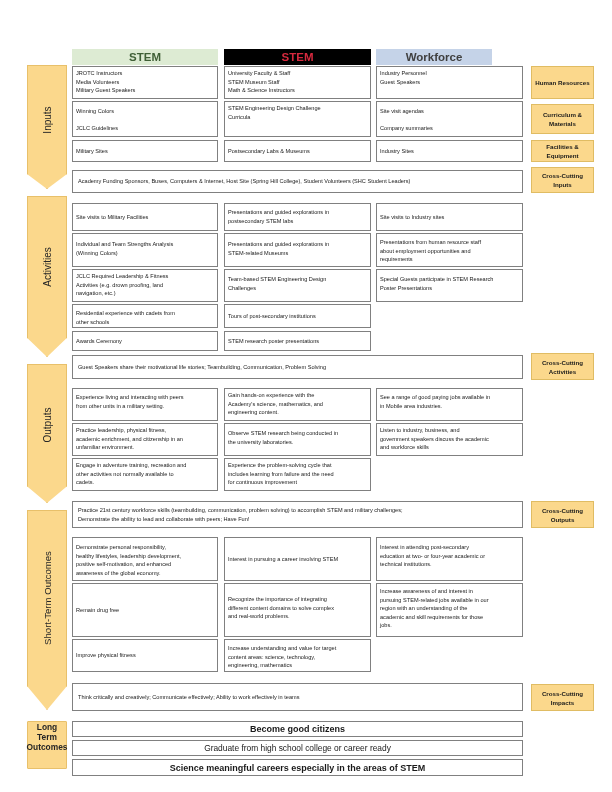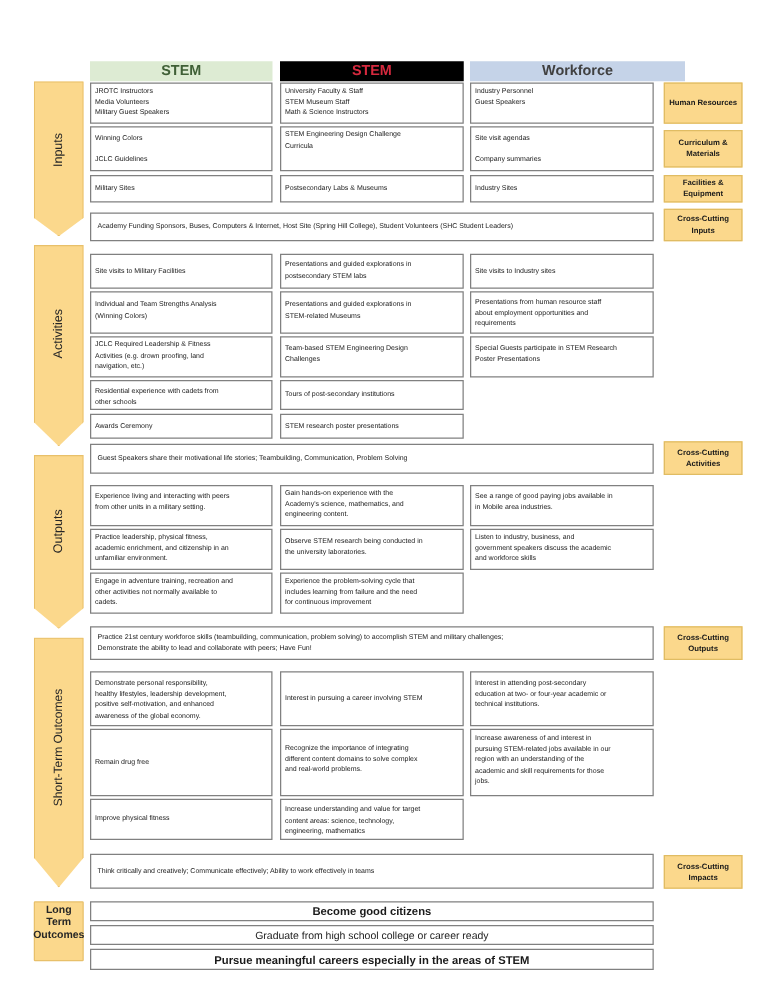--- a/index.html
+++ b/index.html
@@ -138,21 +138,21 @@
   }
 </style>
 </head>
 <body>
 
 <div id="page">
 
 
   <div class="colhead jclc" style="left:72px; top:49px; width:146px;">STEM</div>
   <div class="colhead stem" style="left:224px; top:49px; width:147px;">STEM</div>
-  <div class="colhead workforce" style="left:376px; top:49px; width:172px;">Workforce</div>
+  <div class="colhead workforce" style="left:376px; top:49px; width:116px;">Workforce</div>
 
   <div class="chevron" style="left:27px; top:65px; width:40px; height:124px;">
     <span class="lbl">Inputs</span>
   </div>
   <div class="chevron" style="left:27px; top:196px; width:40px; height:161px;">
     <span class="lbl">Activities</span>
   </div>
   <div class="chevron" style="left:27px; top:364px; width:40px; height:139px;">
     <span class="lbl">Outputs</span>
   </div>
@@ -357,15 +357,15 @@
     <span class="ln">engineering, mathematics</span>
   </div>
 
   <div class="wide" style="left:72px; top:683px; width:451px; height:28px;">
     <span>Think critically and creatively; Communicate effectively; Ability to work effectively in teams</span>
   </div>
   <div class="tag" style="left:531px; top:684px; width:63px; height:27px;">Cross-Cutting Impacts</div>
 
   <div class="ltbar b1" style="left:72px; top:721px; width:451px; height:16px;">Become good citizens</div>
   <div class="ltbar b2" style="left:72px; top:740px; width:451px; height:16px;text-align:right;">Graduate from high school college or career ready</div>
-  <div class="ltbar b3" style="left:72px; top:759px; width:451px; height:17px;">Pursue meaningful careers especially in the areas of STEM</div>
+  <div class="ltbar b3" style="left:72px; top:759px; width:451px; height:17px;">Science meaningful careers especially in the areas of STEM</div>
 
 </div>
 
 </body></html>

